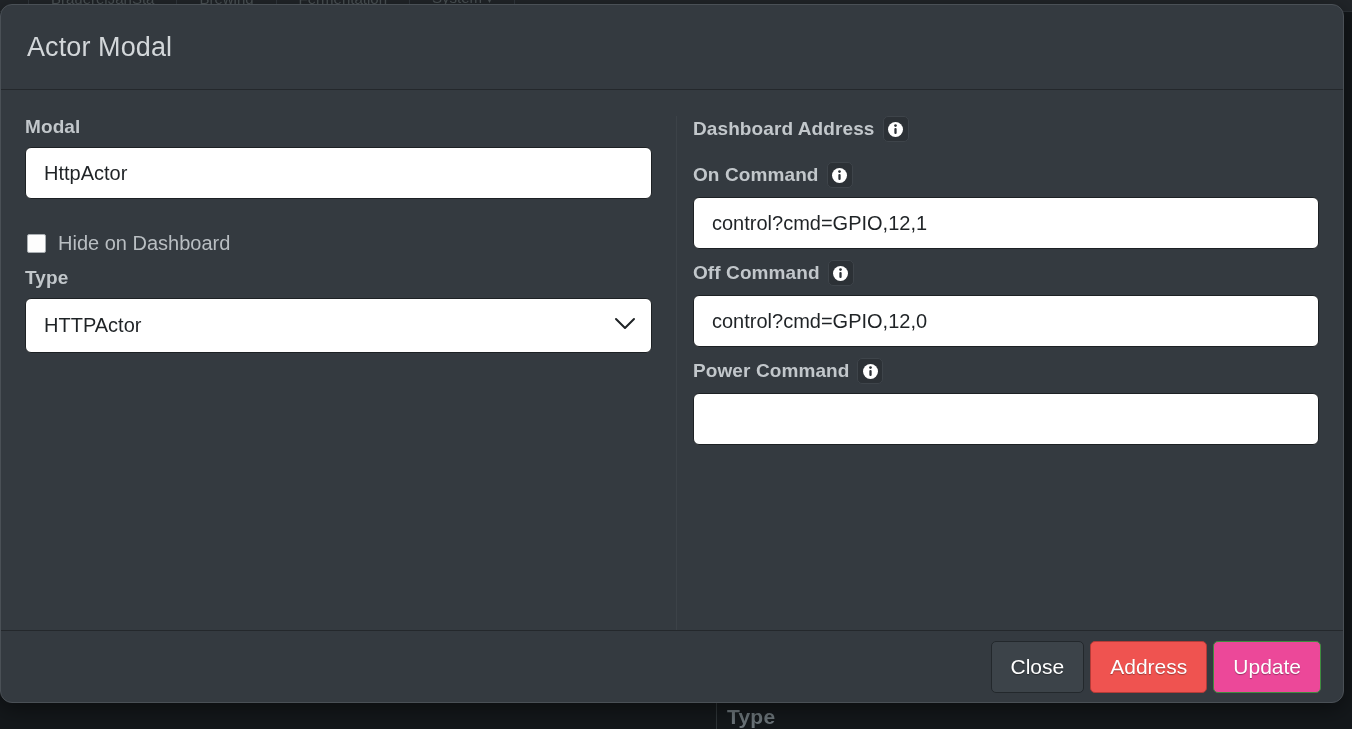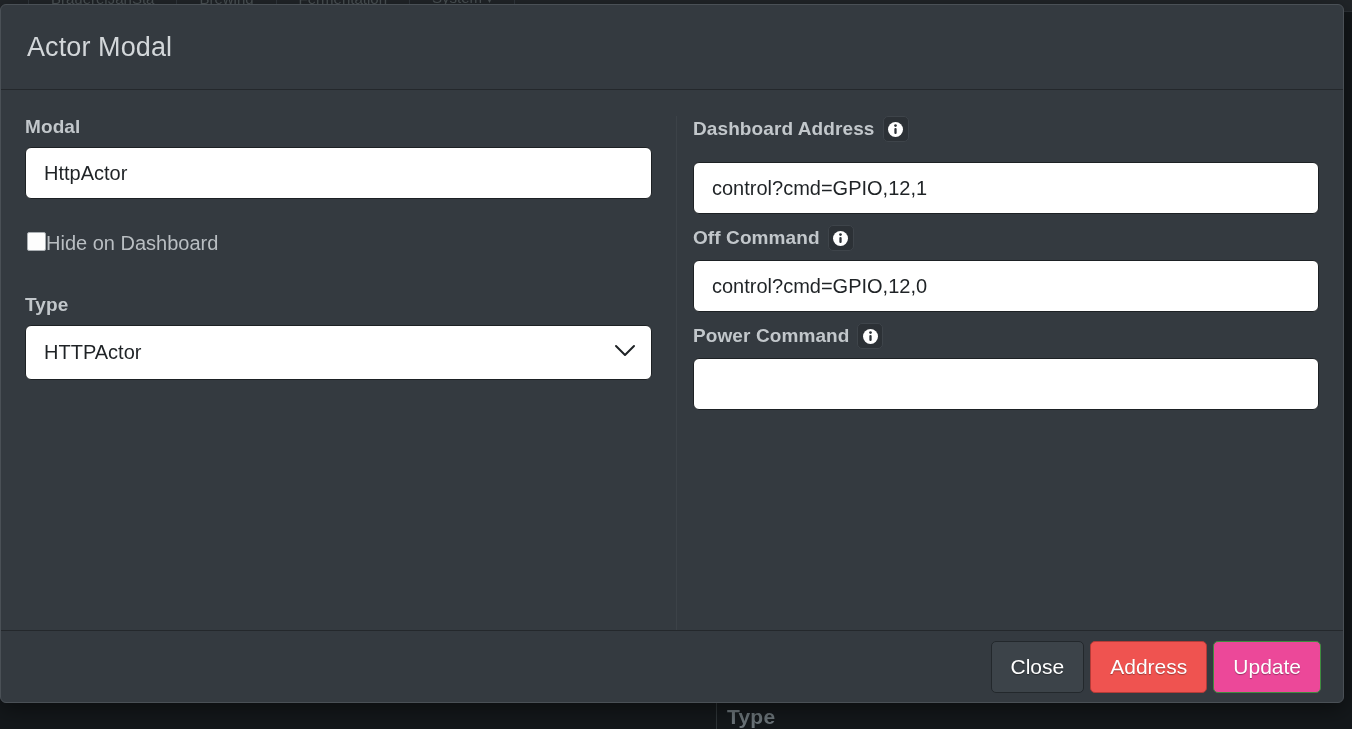--- a/index.html
+++ b/index.html
@@ -51,21 +51,21 @@
     letter-spacing: .2px;
   }
 
   
   #modal {
     position: absolute;
     left: 0px; top: 4px;
     width: 1344px; height: 699px;
     background: #343a40;
     border: 1px solid #4a5056;
-    border-radius: 6px;
+    border-radius: 12px;
     box-shadow: 0 6px 22px rgba(0,0,0,.45);
     display: flex; flex-direction: column;
     overflow: hidden;
   }
 
   #modal-header {
     height: 85px;
     flex: 0 0 85px;
     border-bottom: 1px solid #24282c;
     display: flex; align-items: center;
@@ -120,22 +120,22 @@
     border-radius: 6px;
     color: #1f2326;
     font-family: "Liberation Sans", sans-serif;
     font-size: 20px;
     padding: 0 18px;
     outline: none;
   }
   .text-input::placeholder { color: #9aa0a6; }
 
   .checkbox-row {
-    display: flex; gap: 0;
-    margin: 22px 0 39px 2px;
+    display: flex; align-items: center; gap: 12px;
+    margin: 22px 0 12px 2px;
   }
   .checkbox-box {
     width: 19px; height: 19px;
     background: #fdfdfd;
     border: 1px solid #a9aeb2;
     border-radius: 2px;
     flex: 0 0 auto;
     cursor: pointer;
   }
   .checkbox-label {
@@ -254,20 +254,30 @@
             <svg width="17" height="17" viewBox="0 0 17 17">
               <circle cx="8.5" cy="8.5" r="7.5" fill="#ffffff"></circle>
               <circle cx="8.5" cy="4.6" r="1.35" fill="#2c3136"></circle>
               <rect x="7.35" y="6.9" width="2.3" height="6.2" rx="1.1" fill="#2c3136"></rect>
             </svg>
           </span>
         </div>
       </div>
 
       <div class="field-group">
+        <div class="field-label">
+          <span>On Command</span>
+          <span class="info-icon">
+            <svg width="17" height="17" viewBox="0 0 17 17">
+              <circle cx="8.5" cy="8.5" r="7.5" fill="#ffffff"></circle>
+              <circle cx="8.5" cy="4.6" r="1.35" fill="#2c3136"></circle>
+              <rect x="7.35" y="6.9" width="2.3" height="6.2" rx="1.1" fill="#2c3136"></rect>
+            </svg>
+          </span>
+        </div>
         <input class="text-input" type="text" value="control?cmd=GPIO,12,1" style="">
       </div>
 
       <div class="field-group">
         <div class="field-label">
           <span>Off Command</span>
           <span class="info-icon">
             <svg width="17" height="17" viewBox="0 0 17 17">
               <circle cx="8.5" cy="8.5" r="7.5" fill="#ffffff"></circle>
               <circle cx="8.5" cy="4.6" r="1.35" fill="#2c3136"></circle>

